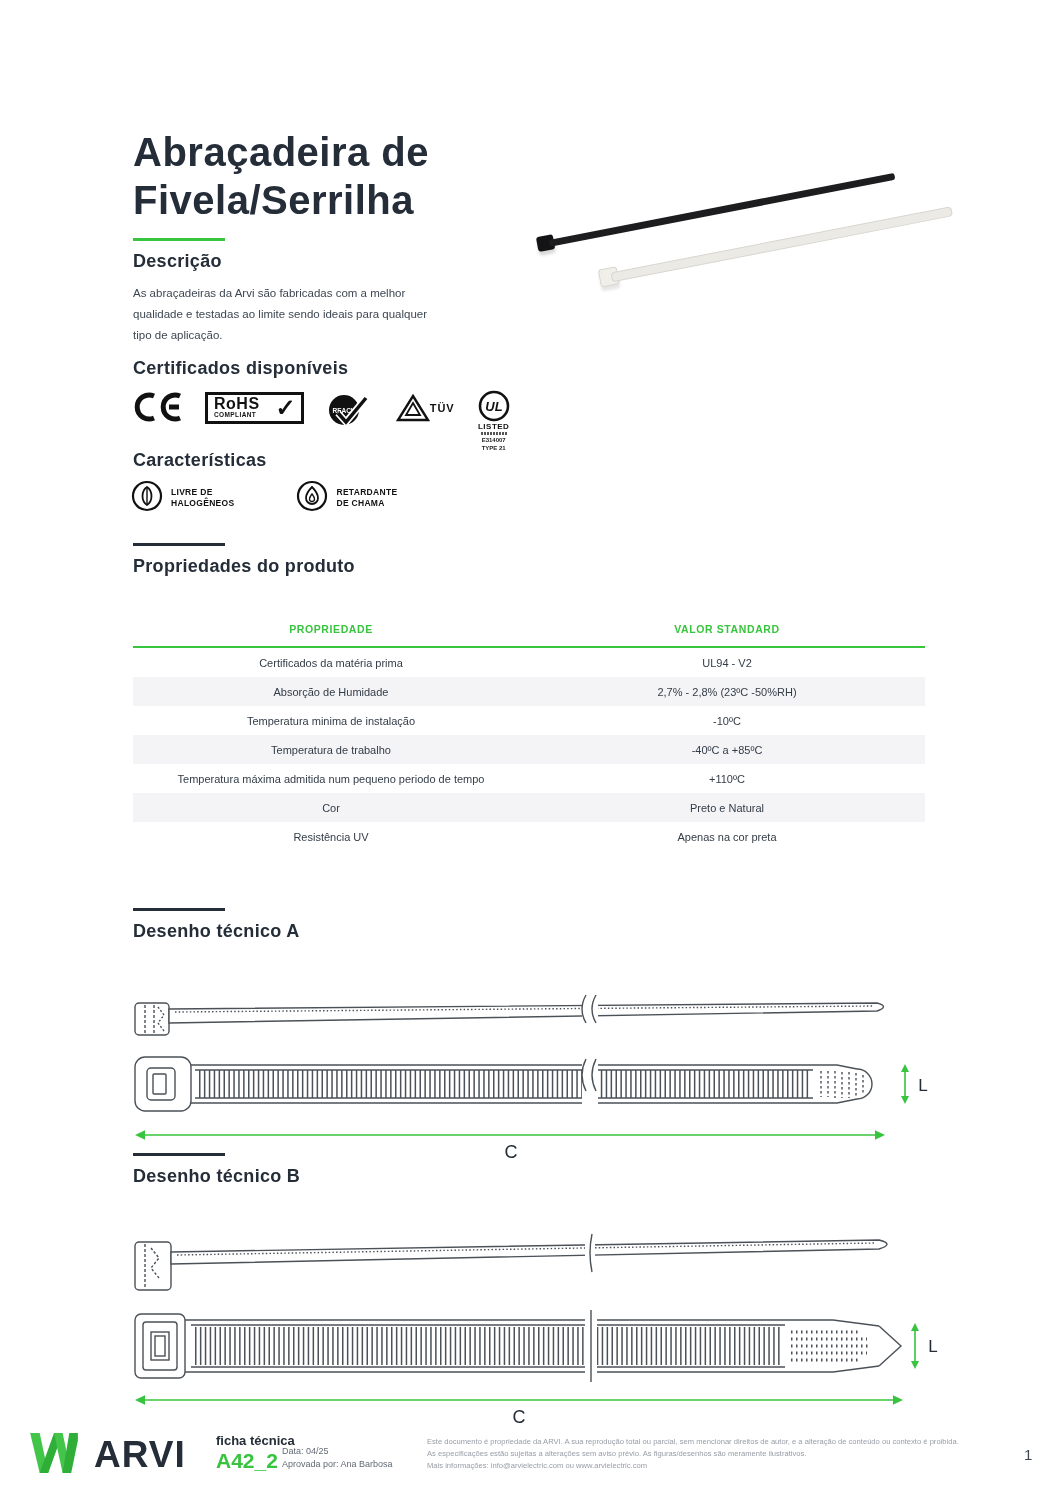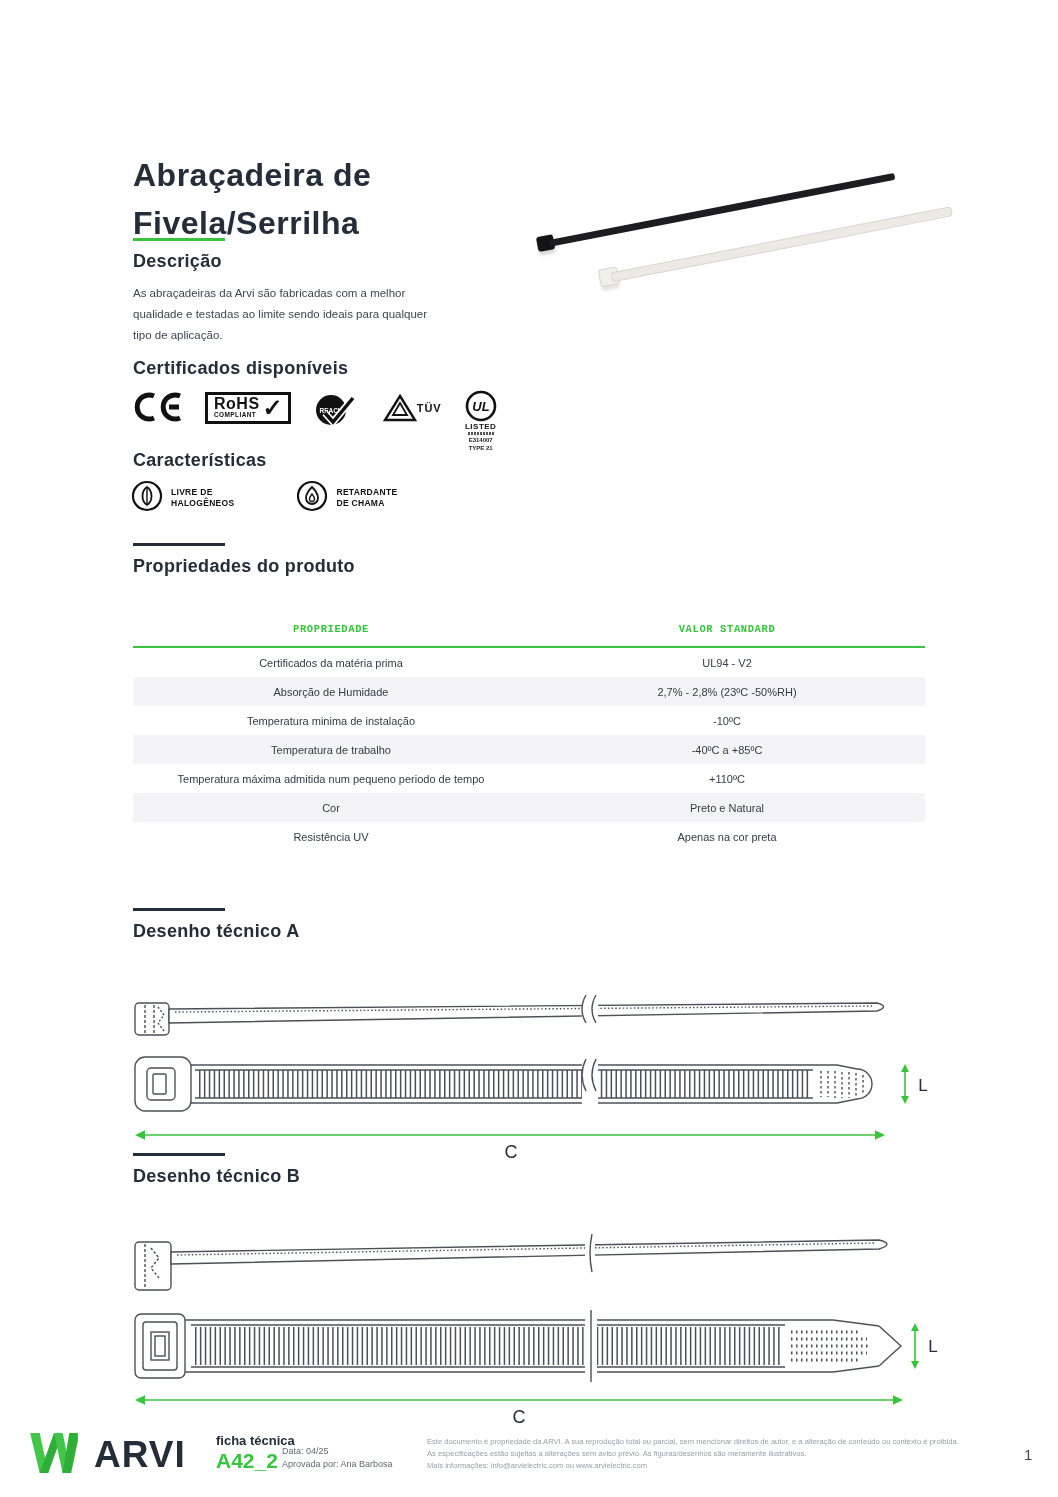--- a/index.html
+++ b/index.html
@@ -1,54 +1,54 @@
 <!DOCTYPE html>
 <html><head>
 <meta charset="utf-8">
 <style>
   html,body{margin:0;padding:0;background:#fff;}
   .page{position:relative;width:1058px;height:1497px;background:#fff;overflow:hidden;
         font-family:"Liberation Sans",sans-serif;color:#252e39;}
   
-  .title{position:absolute;left:133px;top:128px;font-size:32px;line-height:48px;
-         font-weight:800;color:#242d38;letter-spacing:0.5px;margin-top:23px;}
+  .title{position:absolute;left:133px;top:128px;font-size:40px;line-height:48px;
+         font-weight:800;color:#242d38;letter-spacing:0.5px;}
   .photo{position:absolute;left:505px;top:135px;width:440px;height:130px;}
   .tie{position:absolute;border-radius:4px;}
   .tie-black .band{position:absolute;left:12px;top:2px;width:352px;height:7px;background:#1d1d1f;border-radius:3px;}
   .tie-black .head{position:absolute;left:0;top:-3px;width:17px;height:15px;background:#141416;border-radius:3px;box-shadow:0 4px 3px rgba(0,0,0,0.15);}
   .tie-white .band{position:absolute;left:12px;top:2px;width:345px;height:8px;background:#eceae5;border:1px solid #d8d6d0;border-radius:4px;}
   .tie-white .head{position:absolute;left:0;top:-3px;width:17px;height:16px;background:#f1efe9;border:1px solid #d8d6d0;border-radius:3px;box-shadow:0 4px 3px rgba(0,0,0,0.10);}
   
   .rule{position:absolute;width:92px;height:3px;}
   .rule.green{background:#38c43e;}
   .rule.dark{background:#242d38;}
   .h2{position:absolute;left:133px;font-size:18px;font-weight:800;color:#242d38;letter-spacing:0.3px;}
   .desc-body{position:absolute;left:133px;top:283px;width:312px;font-size:11.5px;line-height:21px;color:#3e4752;}
   
   .certs{position:absolute;left:131px;top:390px;display:flex;align-items:flex-start;gap:22px;}
-  .rohs-box{border:3px solid #111;padding:1px 5px 2px 6px;display:flex;align-items:center;gap:3px;margin-top:2px;}
+  .rohs-box{border:3px solid #111;padding:1px 5px 2px 6px;display:flex;align-items:center;gap:16px;margin-top:2px;}
   .rohs-txt{display:flex;flex-direction:column;line-height:1;}
   .rohs-main{font-size:16px;font-weight:900;color:#111;letter-spacing:0.5px;}
   .rohs-sub{font-size:6.5px;font-weight:700;color:#111;letter-spacing:0.4px;}
   .rohs-check{font-size:24px;font-weight:900;color:#111;line-height:0.8;}
   .ul-stack{display:flex;flex-direction:column;align-items:center;line-height:1;}
   .ul-listed{font-size:8px;font-weight:900;color:#111;letter-spacing:0.5px;margin-top:1px;}
   .ul-tinybar{width:26px;height:3px;margin-top:1px;
       background:repeating-linear-gradient(90deg,#555 0 2px,#fff 2px 3px);}
   .ul-code{font-size:6px;font-weight:700;color:#222;margin-top:2px;}
   .tuv-stack{display:flex;flex-direction:row;align-items:center;line-height:1;margin-top:4px;}
   .tuv-label{font-size:11px;font-weight:800;color:#111;letter-spacing:1px;margin-top:1px;}
   
   .features{position:absolute;left:131px;top:480px;display:flex;gap:62px;}
   .feature{display:flex;align-items:center;gap:8px;}
   .feature-label{font-size:8.5px;font-weight:800;color:#111;line-height:1.3;letter-spacing:0.3px;}
   
   .table{position:absolute;left:133px;top:612px;width:792px;font-size:11px;}
   .thead{display:flex;height:34px;align-items:center;border-bottom:2px solid #38c43e;}
-  .th{flex:1;text-align:center;color:#38c43e;font-weight:800;letter-spacing:0.6px;font-size:10.5px;font-family:Liberation Mono, monospace;}
+  .th{flex:1;text-align:center;color:#38c43e;font-weight:800;letter-spacing:0.6px;font-size:10.5px;}
   .tr{display:flex;height:29px;align-items:center;}
   .tr:nth-child(even){background:#f4f4f6;}
   .td{flex:1;text-align:center;color:#333c47;font-size:11px;}
   
   .drawing{position:absolute;left:133px;}
   
   .footer-logo{position:absolute;left:30px;top:1431px;display:flex;align-items:center;gap:16px;}
   .brand-name{font-size:37px;font-weight:900;color:#242d38;letter-spacing:1px;line-height:1;}
   .doc-block{position:absolute;left:216px;top:1434px;line-height:1;}
   .doc-type{font-size:13px;font-weight:800;color:#242d38;}

